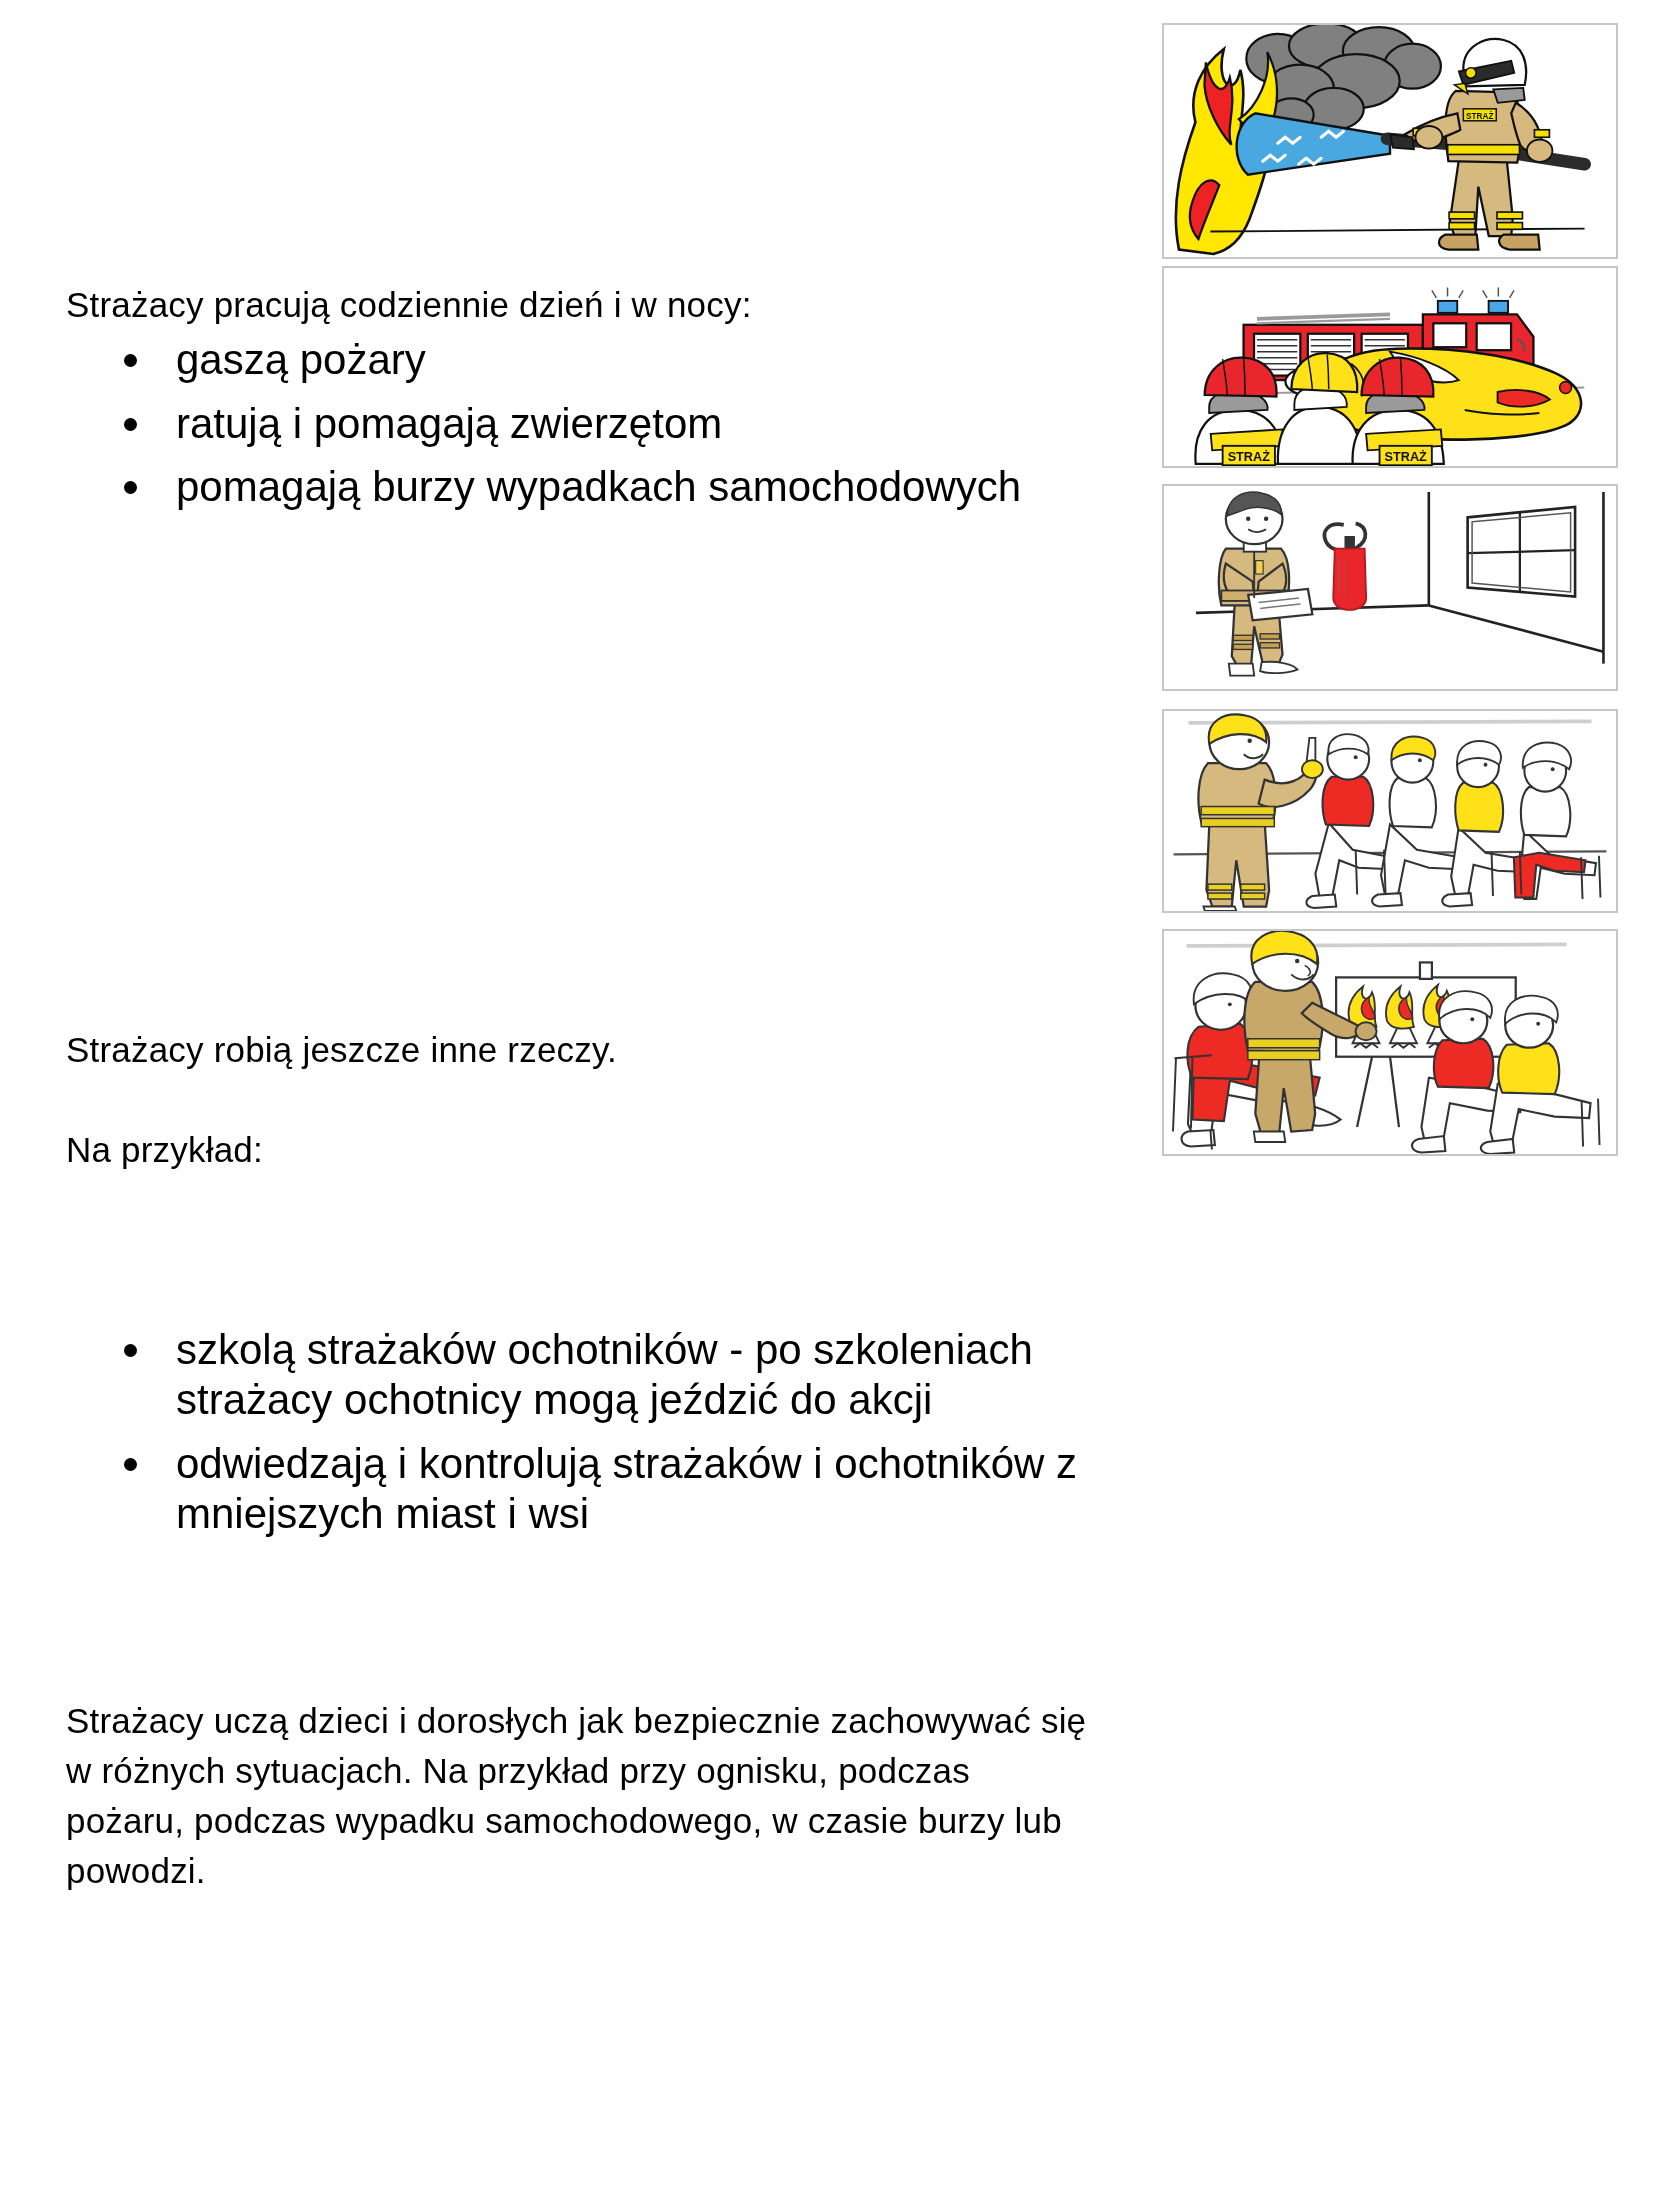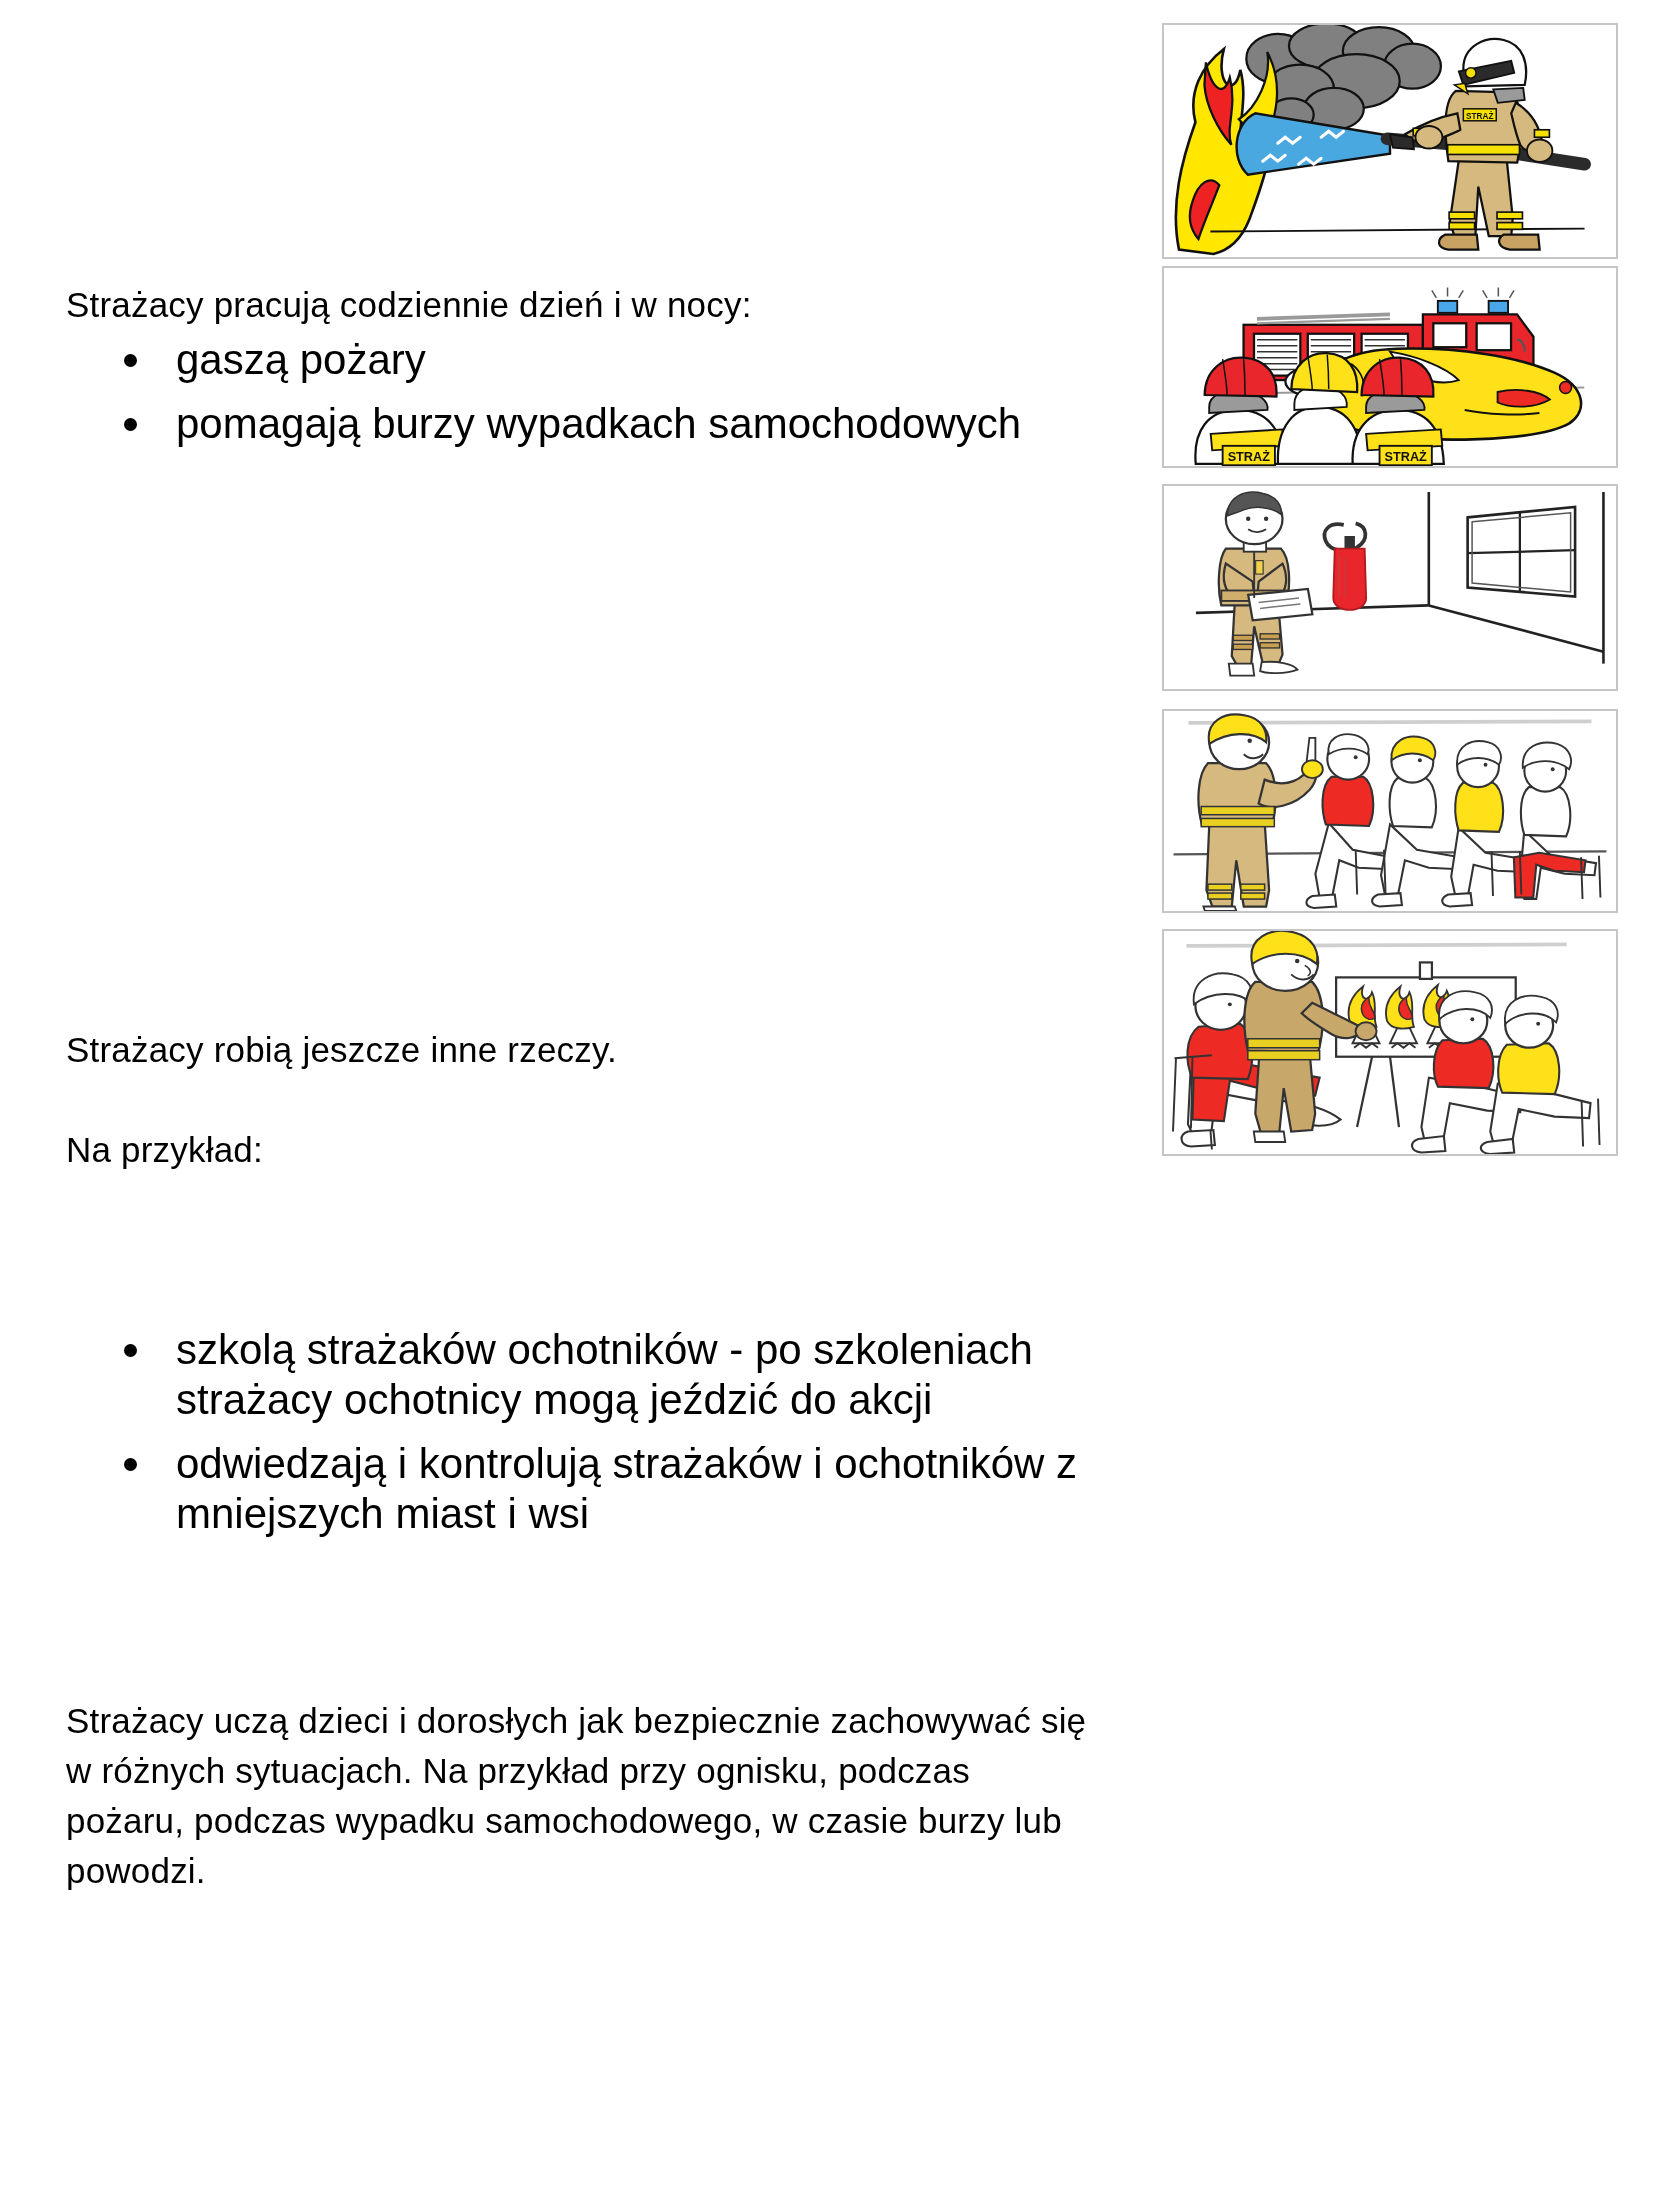--- a/index.html
+++ b/index.html
@@ -88,20 +88,24 @@
 
     <div class="para" id="blk-intro">Strażacy pracują codziennie dzień i w nocy:</div>
 
     <ul class="bullets" id="blk-list1">
       <li>
         <span class="dot"></span>
         <span>gaszą pożary</span>
       </li>
       <li>
         <span class="dot"></span>
+        <span>ratują i pomagają zwierzętom</span>
+      </li>
+      <li>
+        <span class="dot"></span>
         <span>pomagają burzy wypadkach samochodowych</span>
       </li>
     </ul>
 
     <div class="para" id="blk-more">
       <div>Strażacy robią jeszcze inne rzeczy.</div>
       <div>Na przykład:</div>
     </div>
 
 

